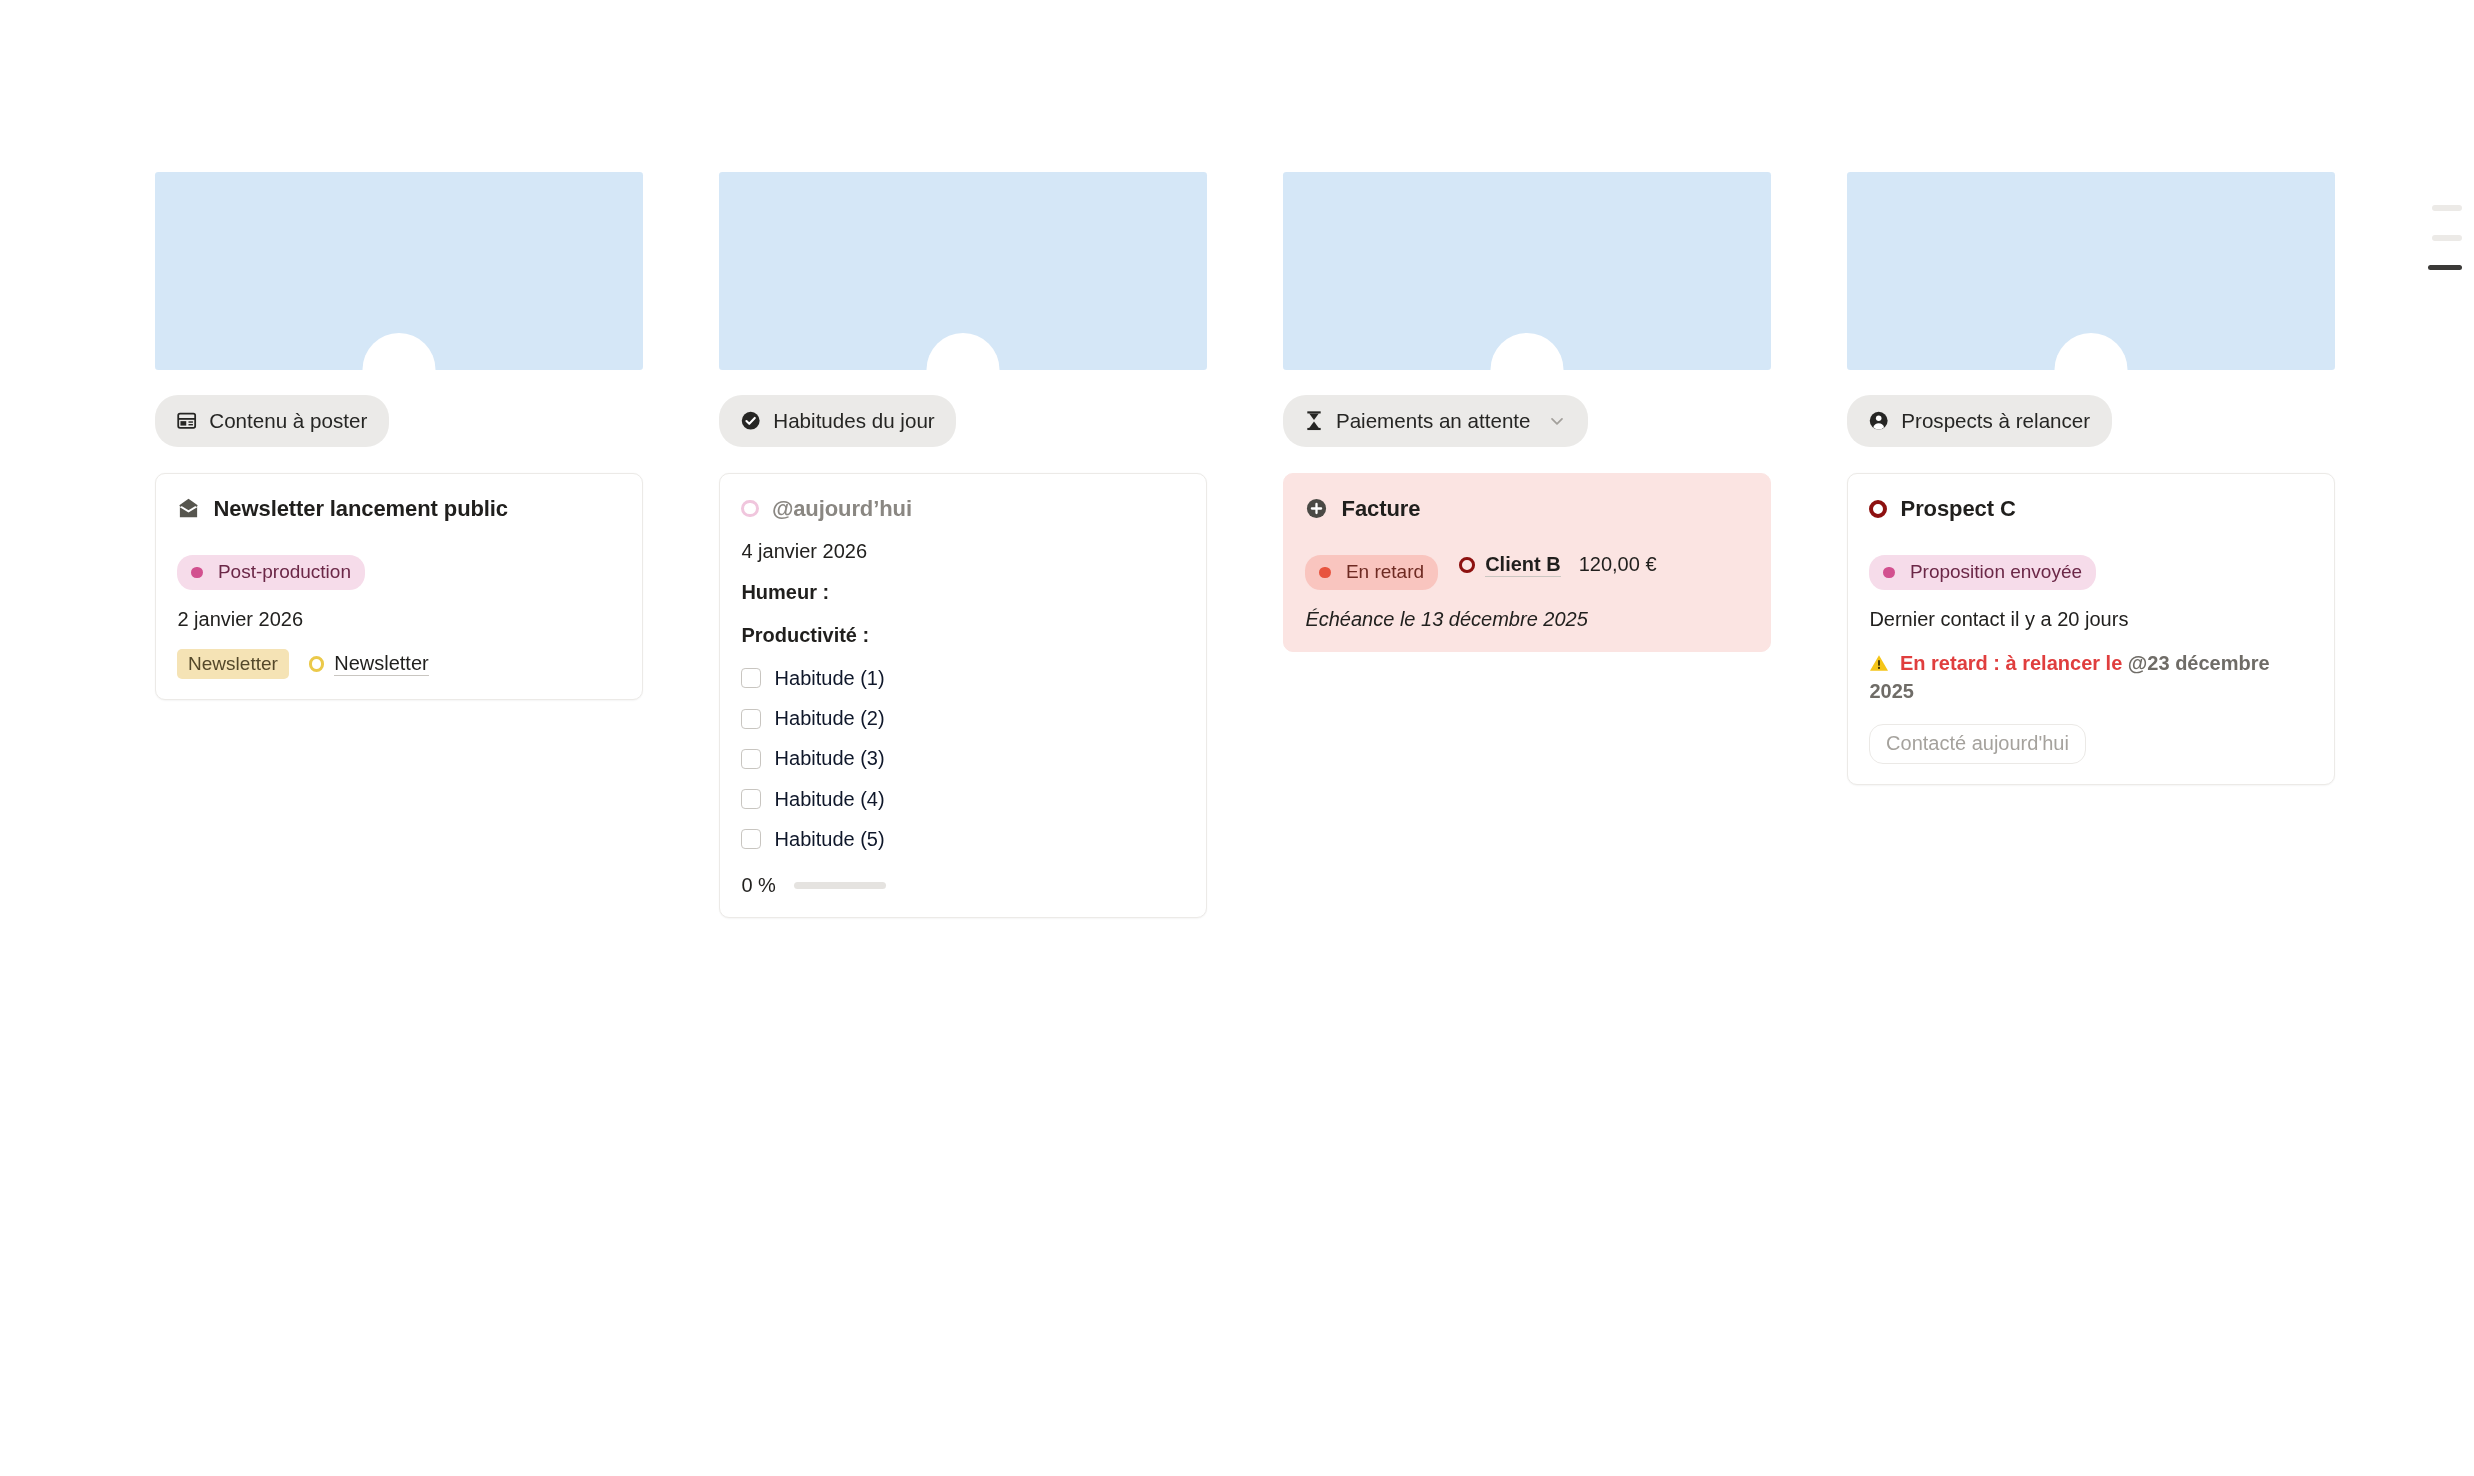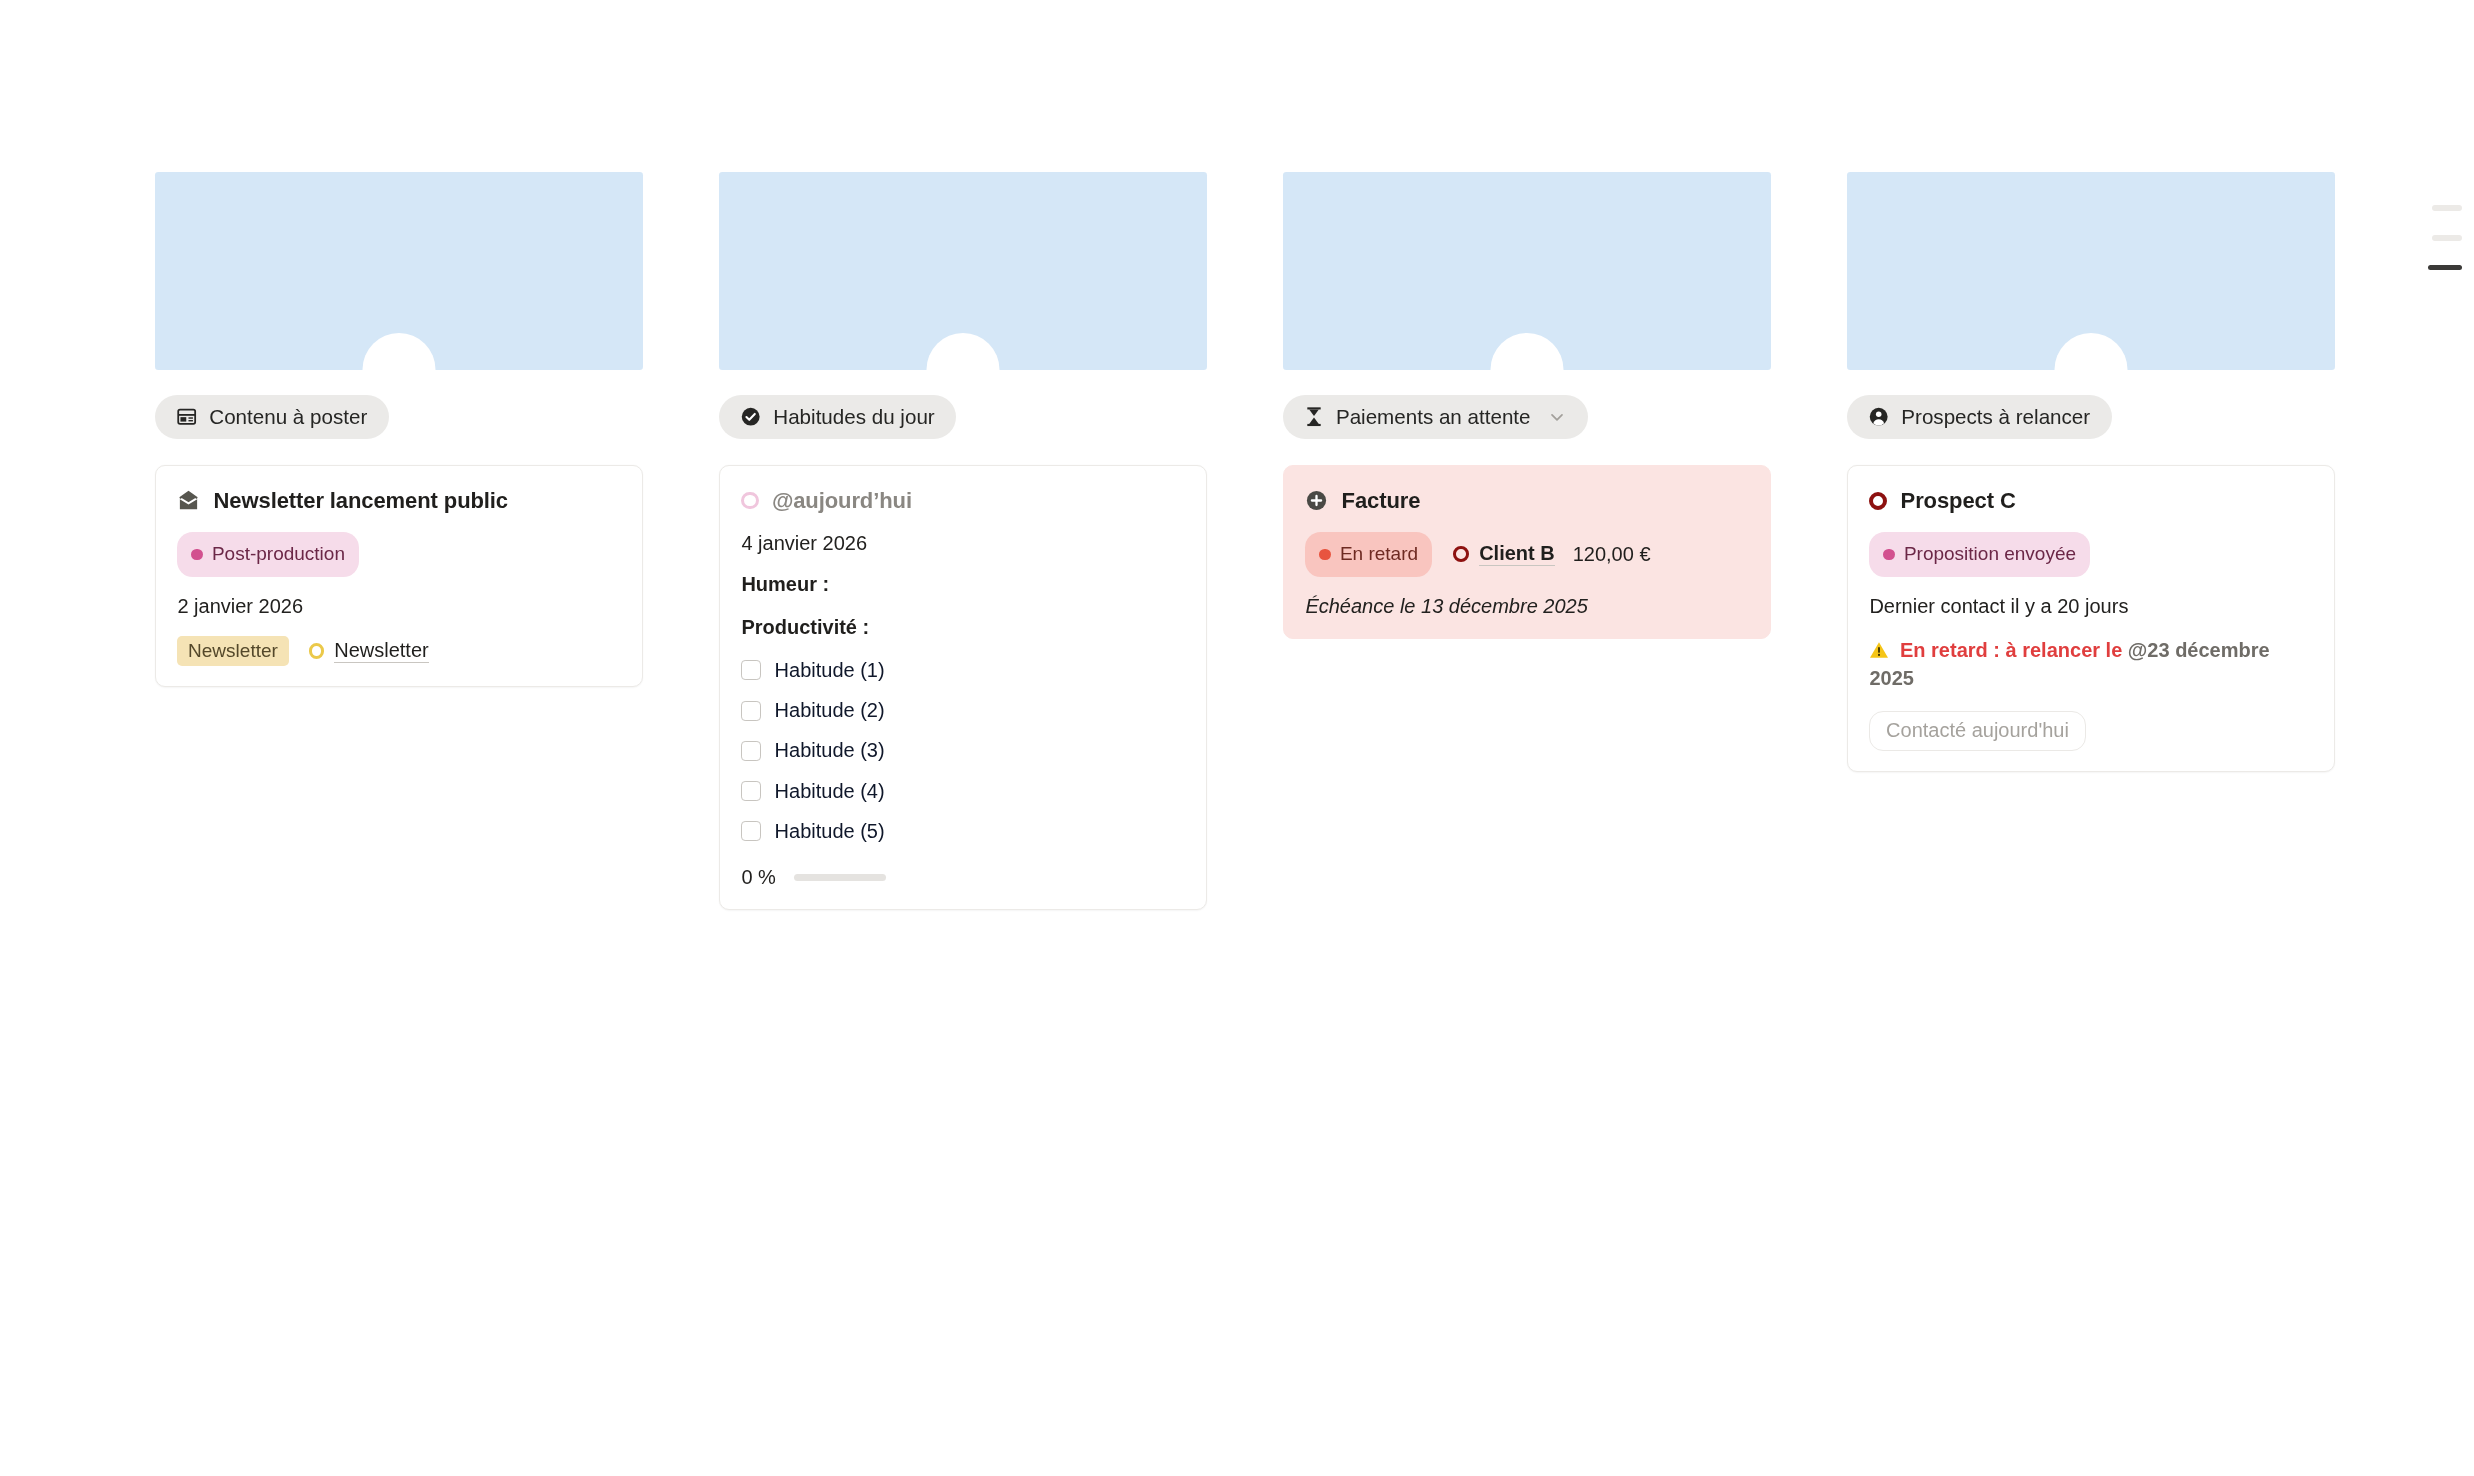--- a/index.html
+++ b/index.html
@@ -53,21 +53,21 @@
     position: absolute;
     left: 50%; bottom: -36px; transform: translateX(-50%);
     width: 73px; height: 73px; border-radius: 50%;
     background: #ffffff;
   }
 
   .col-pill {
     display: inline-flex; align-items: center;
     gap: 11.5px;
     margin-top: 25px;
-    height: 44px;
+    height: 52px;
     padding: 0 21.4px;
     background: #ebeae8;
     border-radius: 23px;
     font-size: 20.6px; font-weight: 400;
     color: #262624;
     white-space: nowrap;
   }
   .col-pill .ico { display: inline-flex; align-items: center; color: #262624; }
   .col-pill .chev { margin-left: 5px; display: inline-flex; color: #a3a09b; }
 
@@ -90,24 +90,25 @@
     display: flex; align-items: center; gap: 13.2px;
     margin-bottom: 18px;
   }
   .card-title {
     font-size: 22px; font-weight: 700; color: #201f1d;
     letter-spacing: -0.1px;
   }
   .card-title.muted { color: #8a8782; font-weight: 700; }
 
   .tag {
-    display: inline-flex; align-items: center; gap: 9px;
-    height: 45px; padding: 0 14px;
+    display: inline-flex; align-items: center; gap: 15px;
+    height: 35px; padding: 0 14px;
     border-radius: 15.7px;
     font-size: 19px;
+    margin-top: 15px;
   }
   .tag .bullet { width: 11.5px; height: 11.5px; border-radius: 50%; }
   .tag.pink   { background: #f6dcea; color: #6b2747; }
   .tag.pink .bullet   { background: #d2508f; }
   .tag.red    { background: #f9c5bf; color: #6e2a22; }
   .tag.red .bullet    { background: #e8543f; }
 
   .chip-yellow {
     display: inline-flex; align-items: center;
     height: 30.5px; padding: 0 10.7px;

